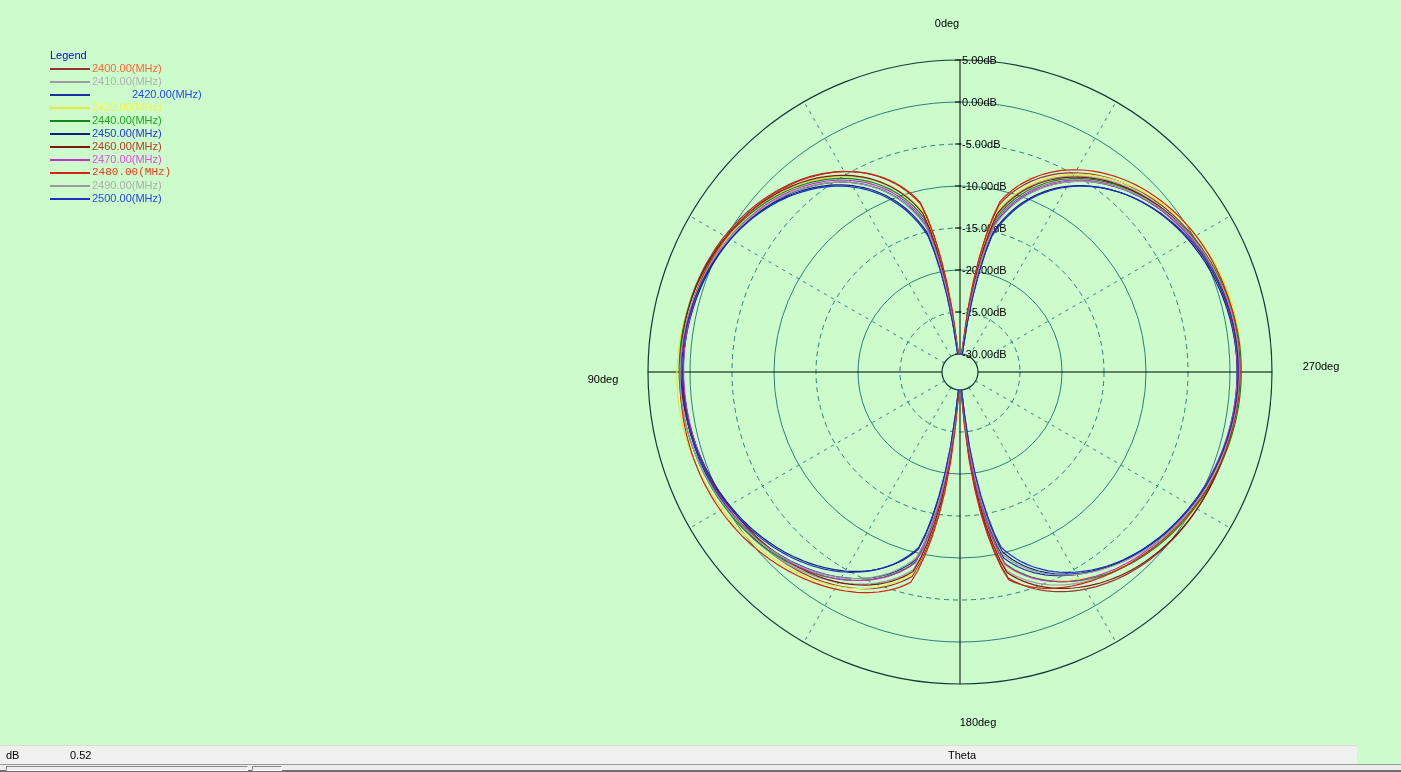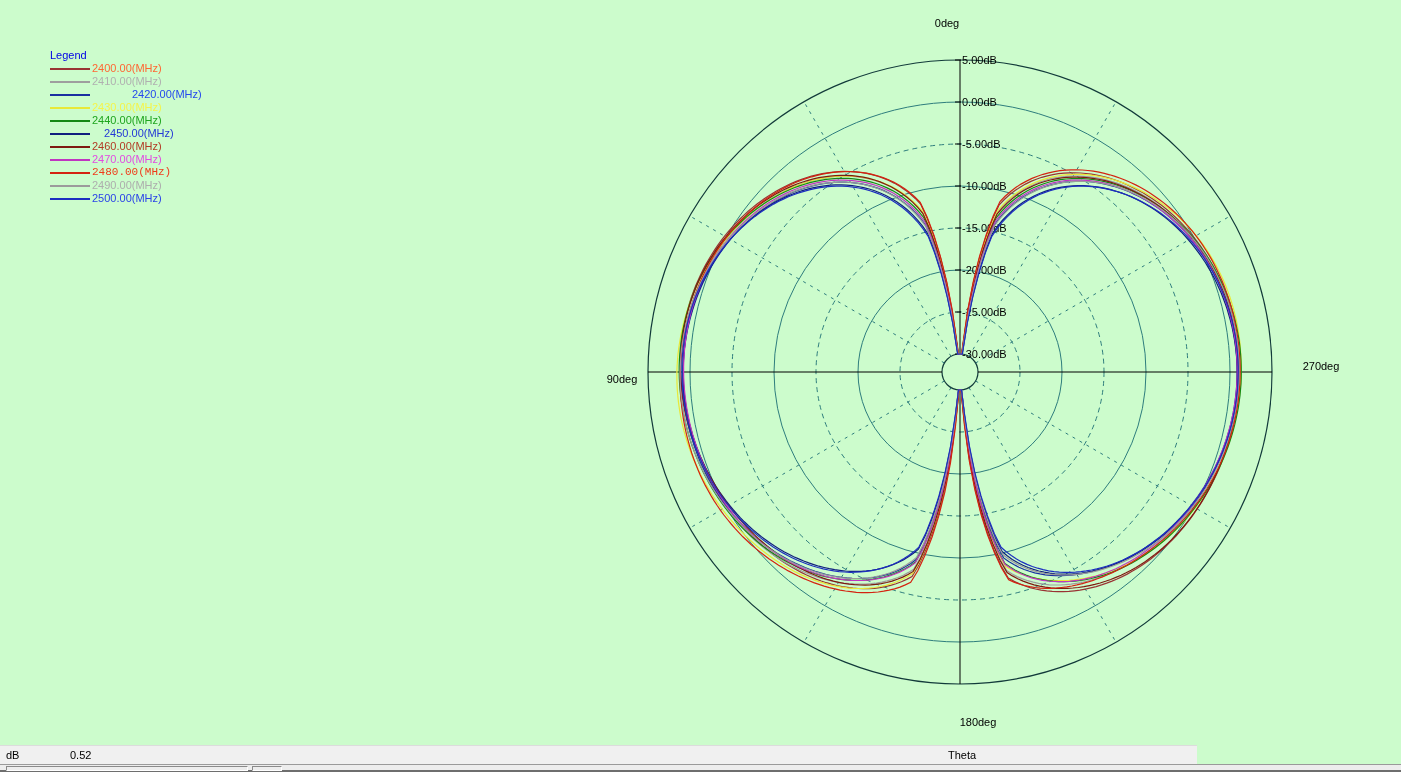--- a/index.html
+++ b/index.html
@@ -7,24 +7,24 @@
   .app{position:relative;width:1401px;height:772px;background:#ccfccc;}
   .plot-area{position:absolute;left:0;top:0;width:1401px;height:745px;}
   #chart-svg{position:absolute;left:0;top:0;}
   .legend{position:absolute;left:50px;top:48px;}
   .legend-title{color:#0000e6;font-size:11px;height:14px;line-height:14px;}
   .lrow{height:13px;display:flex;align-items:center;}
   .lline{display:inline-block;width:40px;height:2px;margin-right:2px;flex:0 0 auto;}
   .ltext{font-size:11px;line-height:13px;white-space:nowrap;}
   .angle-label{position:absolute;transform:translate(-50%,-50%);font-size:11px;color:#000;}
   #angle-0{left:947px;top:23px;}
-  #angle-90{left:622px;top:379px;}
+  #angle-90{left:603px;top:379px;}
   #angle-180{left:978px;top:722px;}
   #angle-270{left:1321px;top:366px;}
-  .status-bar{position:absolute;left:0;top:745px;width:1197px;height:18px;
+  .status-bar{position:absolute;left:0;top:745px;width:1357px;height:18px;
     background:#f0f0f0;border-top:1px solid #dcdcdc;font-size:11px;color:#000;}
   .sb-unit{position:absolute;left:6px;top:0;line-height:18px;}
   .sb-value{position:absolute;left:70px;top:0;line-height:18px;}
   .sb-axis{position:absolute;left:948px;top:0;line-height:18px;}
   .bottom-strip{position:absolute;left:0;top:764px;width:1401px;height:8px;
     box-sizing:border-box;background:#ededed;border-top:1px solid #9a9a9a;
     border-bottom:2px solid #6e6e6e;}
   .bs-seg{position:absolute;top:1px;height:3px;border:1px solid;
     border-color:#8a8a8a #ffffff #ffffff #8a8a8a;}
   #bs-seg1{left:6px;width:240px;}
@@ -108,21 +108,21 @@
           <div class="lrow">
             <span class="lline" style="background: rgb(232, 232, 56);"></span>
             <span class="ltext" style="color: rgb(244, 244, 74);">2430.00(MHz)</span>
           </div>
           <div class="lrow">
             <span class="lline" style="background: rgb(20, 136, 20);"></span>
             <span class="ltext" style="color: rgb(30, 165, 30);">2440.00(MHz)</span>
           </div>
           <div class="lrow">
             <span class="lline" style="background: rgb(16, 31, 126);"></span>
-            <span class="ltext" style="color: rgb(35, 55, 214); margin-left: 12px;">2450.00(MHz)</span>
+            <span class="ltext" style="color: rgb(35, 55, 214);">2450.00(MHz)</span>
           </div>
           <div class="lrow">
             <span class="lline" style="background: rgb(126, 26, 16);"></span>
             <span class="ltext" style="color: rgb(178, 58, 36);">2460.00(MHz)</span>
           </div>
           <div class="lrow">
             <span class="lline" style="background: rgb(192, 53, 192);"></span>
             <span class="ltext" style="color: rgb(226, 74, 226);">2470.00(MHz)</span>
           </div>
           <div class="lrow">

